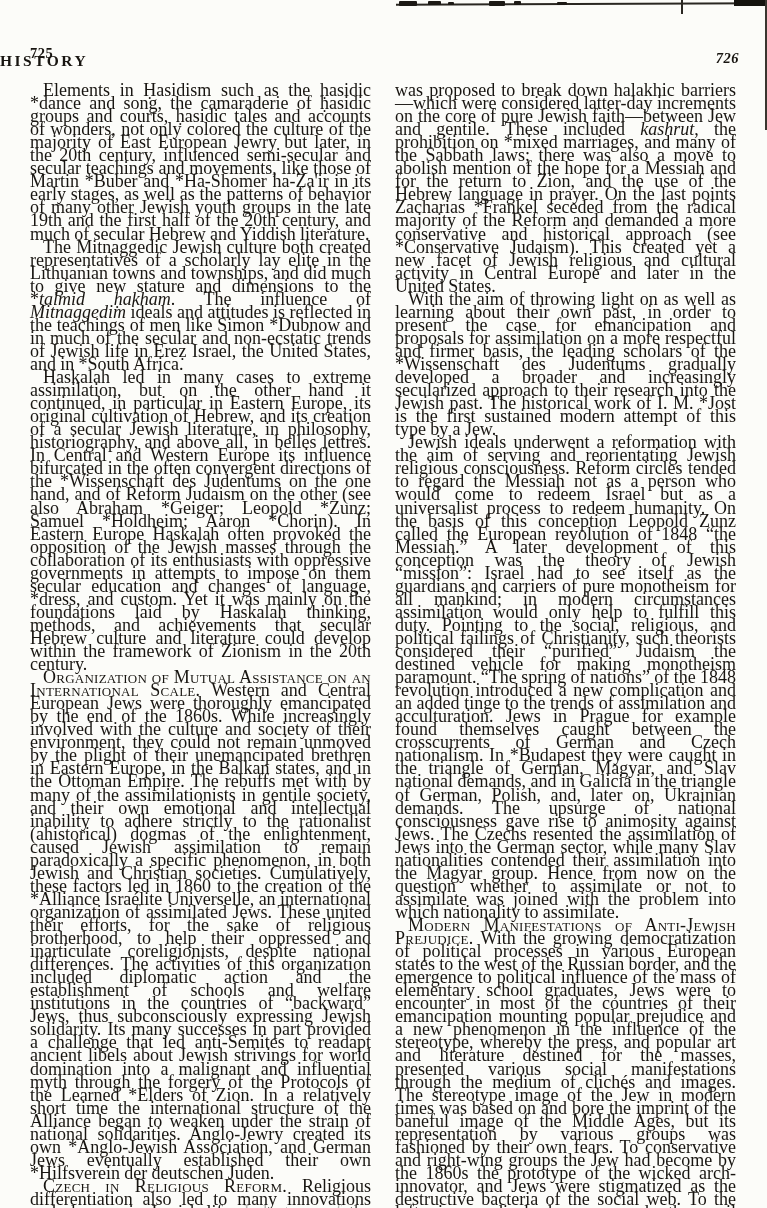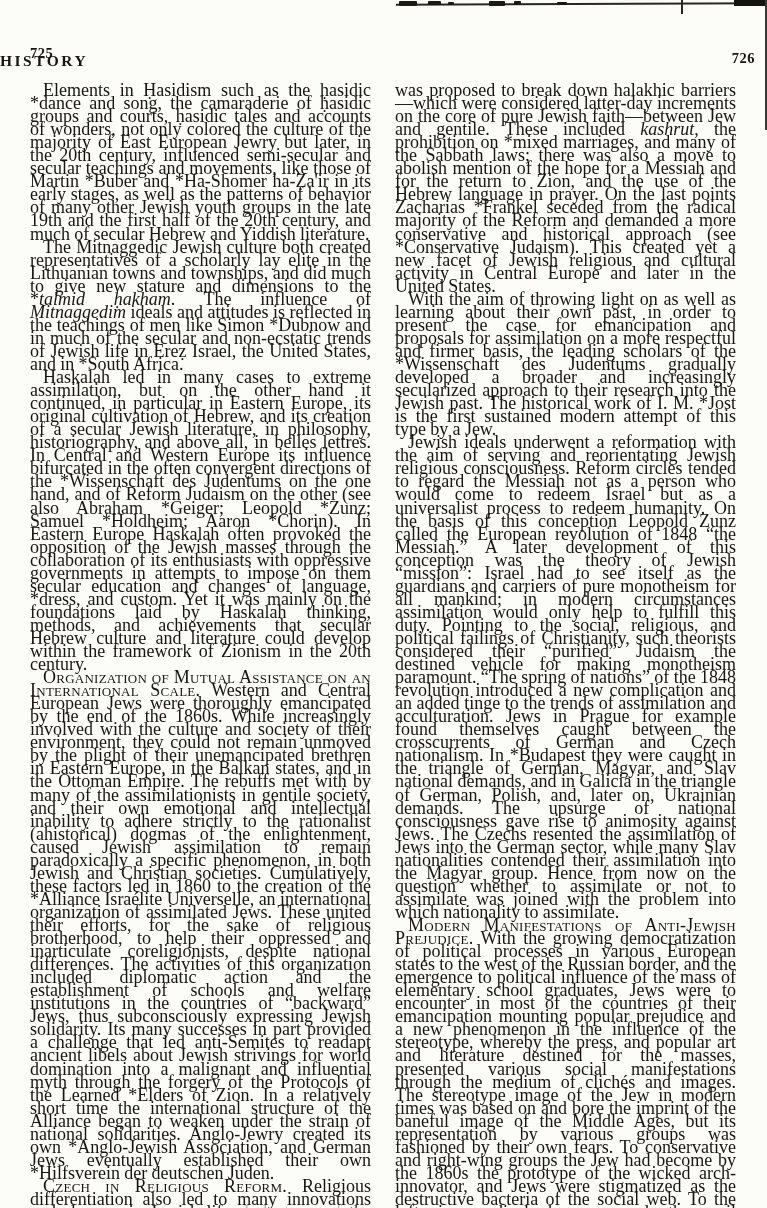--- a/index.html
+++ b/index.html
@@ -56,21 +56,21 @@
   }
   
   .header-num {
     position: absolute;
     top: 45px;
     font-size: 14.5px;
     font-weight: bold;
     letter-spacing: 0.5px;
   }
   .header-num.left  { left: 30px; }
-  .header-num.right { right: 12px; top: 50px; }
+  .header-num.right { right: 28px; top: 50px; font-style: italic; }
   .header-title {
     position: absolute;
     top: 44px; left: 0; right: 0;
     text-align: left;
     font-size: 15.5px;
     font-weight: bold;
     letter-spacing: 2.5px;
     margin-top: 8px;
   }
   

